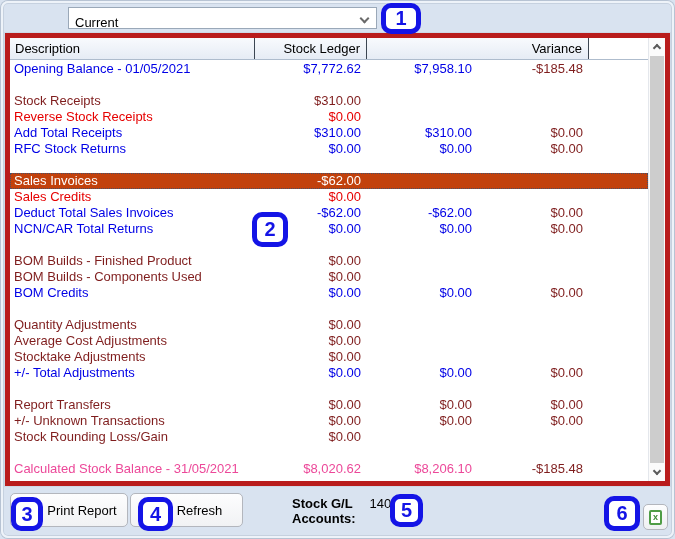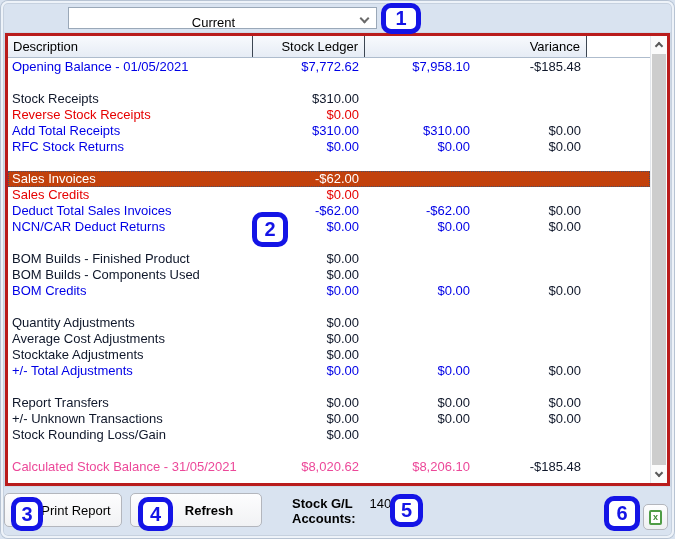--- a/index.html
+++ b/index.html
@@ -14,30 +14,30 @@
   .frame{
     position:absolute;inset:1px;border:2px solid #eef3f9;border-radius:7px;
     box-shadow:0 0 0 1px #b7c3d3, inset 0 0 0 1px #c6d1df;
     pointer-events:none;
   }
   
   .period-label{position:absolute;left:12px;top:11px;font-weight:bold;margin-top:32px;}
   .period-select{
     position:absolute;left:68px;top:7px;width:309px;height:22px;
     background:#fff;border:1px solid #9aa8b8;display:flex;align-items:center;
-    padding:8px 24px 0 6px;cursor:default;justify-content:center;
+    padding:8px 24px 0 6px;cursor:default;
   }
   .chev{width:7px;height:7px;border-left:2px solid #6a6a6a;border-top:2px solid #6a6a6a;display:inline-block;}
   .chev.down{transform:rotate(225deg);}
   .chev.up{transform:rotate(45deg);}
   .period-select .chev{position:absolute;right:8px;top:7px;}
   
   .table{
     position:absolute;left:5px;top:33px;width:665px;height:453px;
-    background:#fff;border:3px solid #b91c1c;box-shadow:0 0 0 1px #cfd9e6;
+    background:#fff;border:5px solid #b91c1c;box-shadow:0 0 0 1px #cfd9e6;
   }
   .thead{position:absolute;left:0;top:0;right:17px;height:22px;display:flex;
     background:linear-gradient(#f8fafd,#e6ecf5);border-bottom:1px solid #aebccd;}
   .th{display:flex;align-items:center;border-right:1px solid #3c4652;height:100%;}
   .th.desc{width:245px;padding-left:5px;}
   .th.num{justify-content:flex-end;padding-right:6px;}
   .th.stock{width:112px;}
   .th.gen{width:111px;margin-top:39px;}
   .th.var{width:111px;}
   .th.filler{flex:1;border-right:none;background:#fff;}
@@ -46,39 +46,39 @@
   .trow.sel{background:#c2410c;outline:1px dotted #44506a;outline-offset:-1px;}
   .cell{height:16px;line-height:16px;white-space:nowrap;overflow:hidden;}
   .cell.desc{width:245px;padding-left:4px;}
   .cell.num{text-align:right;padding-right:6px;}
   .cell.stock{width:112px;}
   .cell.gen{width:111px;}
   .cell.var{width:111px;}
   .c-blue{color:#0000e6;}
   .c-red{color:#e60000;}
   .c-magenta{color:#ec4899;}
-  .c-black{color:#0f172a;}
+  .c-black{color:#7f1d1d;}
   .trow.sel .cell{color:#fff;}
   
   .vscroll{position:absolute;top:0;right:0;width:17px;bottom:0;background:#fbfbfb;border-left:1px solid #e4e7ec;}
   .scroll-btn{position:absolute;left:0;width:100%;height:17px;display:flex;align-items:center;justify-content:center;background:#fbfbfb;cursor:default;}
   .scroll-btn.up{top:0;}
   .scroll-btn.down{bottom:0;}
   .scroll-btn .chev{border-color:#5a5a5a;width:6px;height:6px;}
   .scroll-btn.up .chev{margin-top:3px;}
   .scroll-btn.down .chev{margin-bottom:3px;}
   .vthumb{position:absolute;left:1px;right:1px;top:18px;bottom:18px;background:#cdcdcd;cursor:default;}
   
   .btn{
     position:absolute;top:493px;height:34px;border:1px solid #b3b6bd;border-radius:5px;
     background:linear-gradient(#fdfdfe,#f1f2f4);display:flex;align-items:center;justify-content:center;
     font-size:13px;color:#000;cursor:default;
   }
-  .btn.print{left:4px;width:118px;padding-left:26px;}
-  .btn.refresh{left:130px;width:132px;padding-left:26px;font-weight:bold;}
+  .btn.print{left:10px;width:118px;padding-left:26px;}
+  .btn.refresh{left:130px;width:113px;padding-left:26px;}
   .gl-block{position:absolute;left:260px;top:496px;display:flex;}
   .gl-label{font-weight:bold;line-height:15px;margin-left:32px;}
   .gl-value{margin-left:14px;line-height:15px;}
   .gl-sep{margin-left:12px;line-height:15px;}
   .xl-btn{
     position:absolute;left:643px;top:504px;width:25px;height:26px;border:1px solid #b3b6bd;border-radius:5px;
     background:linear-gradient(#fdfdfe,#eef0f2);display:flex;align-items:center;justify-content:center;cursor:default;
   }
   .xl-icon{width:13px;height:15px;background:#fff;border:2px solid #4f9d46;border-radius:2px;
     display:flex;align-items:center;justify-content:center;}
@@ -160,21 +160,21 @@
         <div class="cell num gen c-red"></div>
         <div class="cell num var c-black"></div>
       </div>
       <div class="trow">
         <div class="cell desc c-blue">Deduct Total Sales Invoices</div>
         <div class="cell num stock c-blue">-$62.00</div>
         <div class="cell num gen c-blue">-$62.00</div>
         <div class="cell num var c-black">$0.00</div>
       </div>
       <div class="trow">
-        <div class="cell desc c-blue">NCN/CAR Deduct Returns</div>
+        <div class="cell desc c-blue">NCN/CAR Total Returns</div>
         <div class="cell num stock c-blue">$0.00</div>
         <div class="cell num gen c-blue">$0.00</div>
         <div class="cell num var c-black">$0.00</div>
       </div>
       <div class="trow"></div>
       <div class="trow">
         <div class="cell desc c-black">BOM Builds - Finished Product</div>
         <div class="cell num stock c-black">$0.00</div>
         <div class="cell num gen c-black"></div>
         <div class="cell num var c-black"></div>

